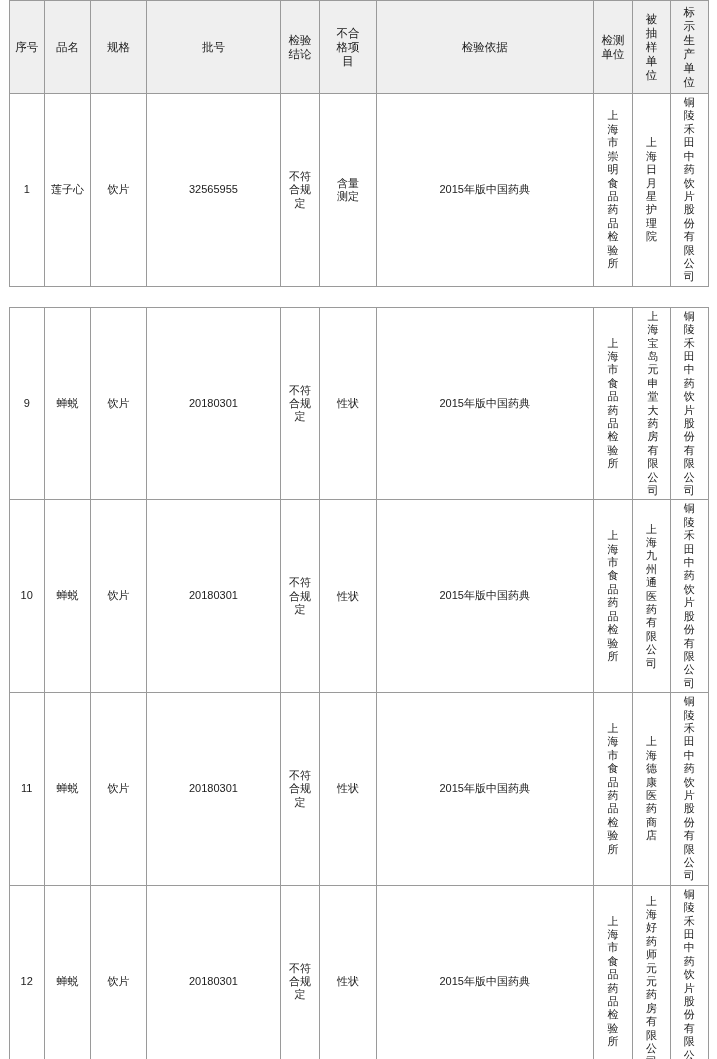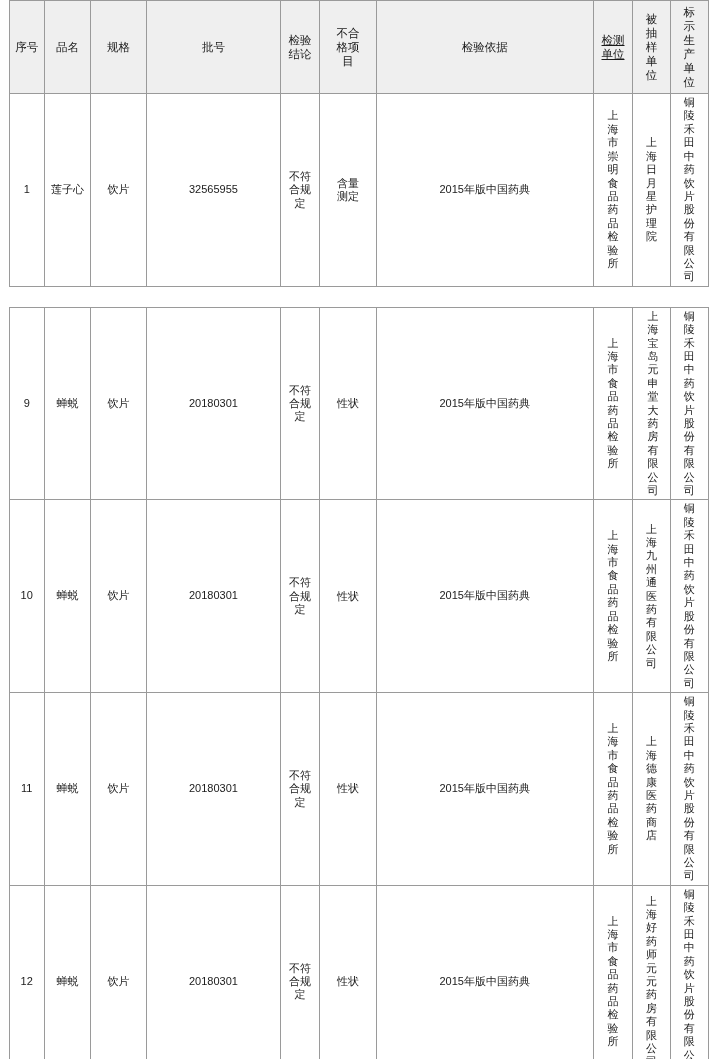--- a/index.html
+++ b/index.html
@@ -117,21 +117,21 @@
         <th>
             <span class="narrow" style="width:24px;margin:10px auto;">检验结论</span>
           </th>
         <th>
             <span class="narrow" style="width:28px;margin:2px auto;">不合格项目</span>
           </th>
         <th>
             <span class="narrow">检验依据</span>
           </th>
         <th>
-            <span class="narrow" style="width:24px;margin:4px auto;text-decoration:underline;">检测单位</span>
+            <span class="narrow" style="width:24px;margin:4px auto;">检测单位</span>
           </th>
         <th>
             <span class="narrow" style="width:14px;margin:9px auto;">被抽样单位</span>
           </th>
         <th>
             <span class="narrow" style="width:14px;margin:0 auto;">标示生产单位</span>
           </th>
       </tr>
     </thead>
     <tbody>

